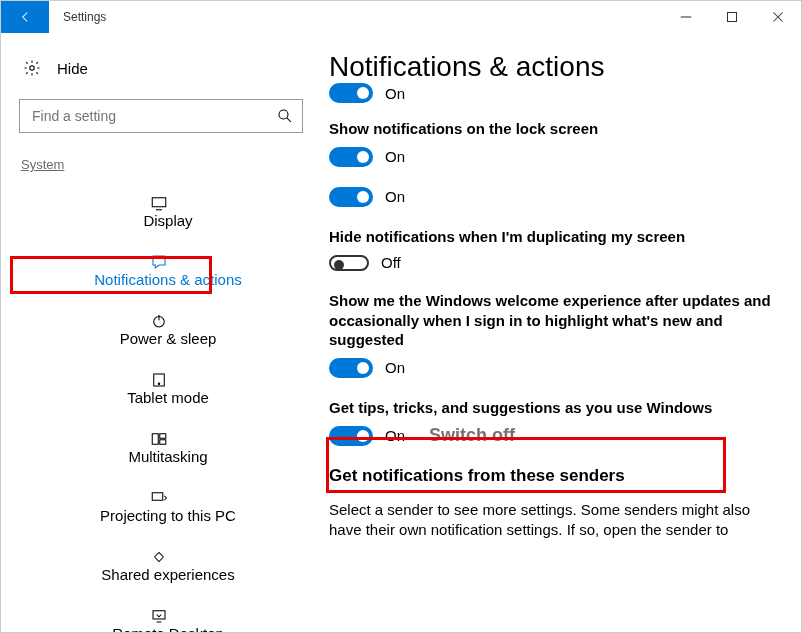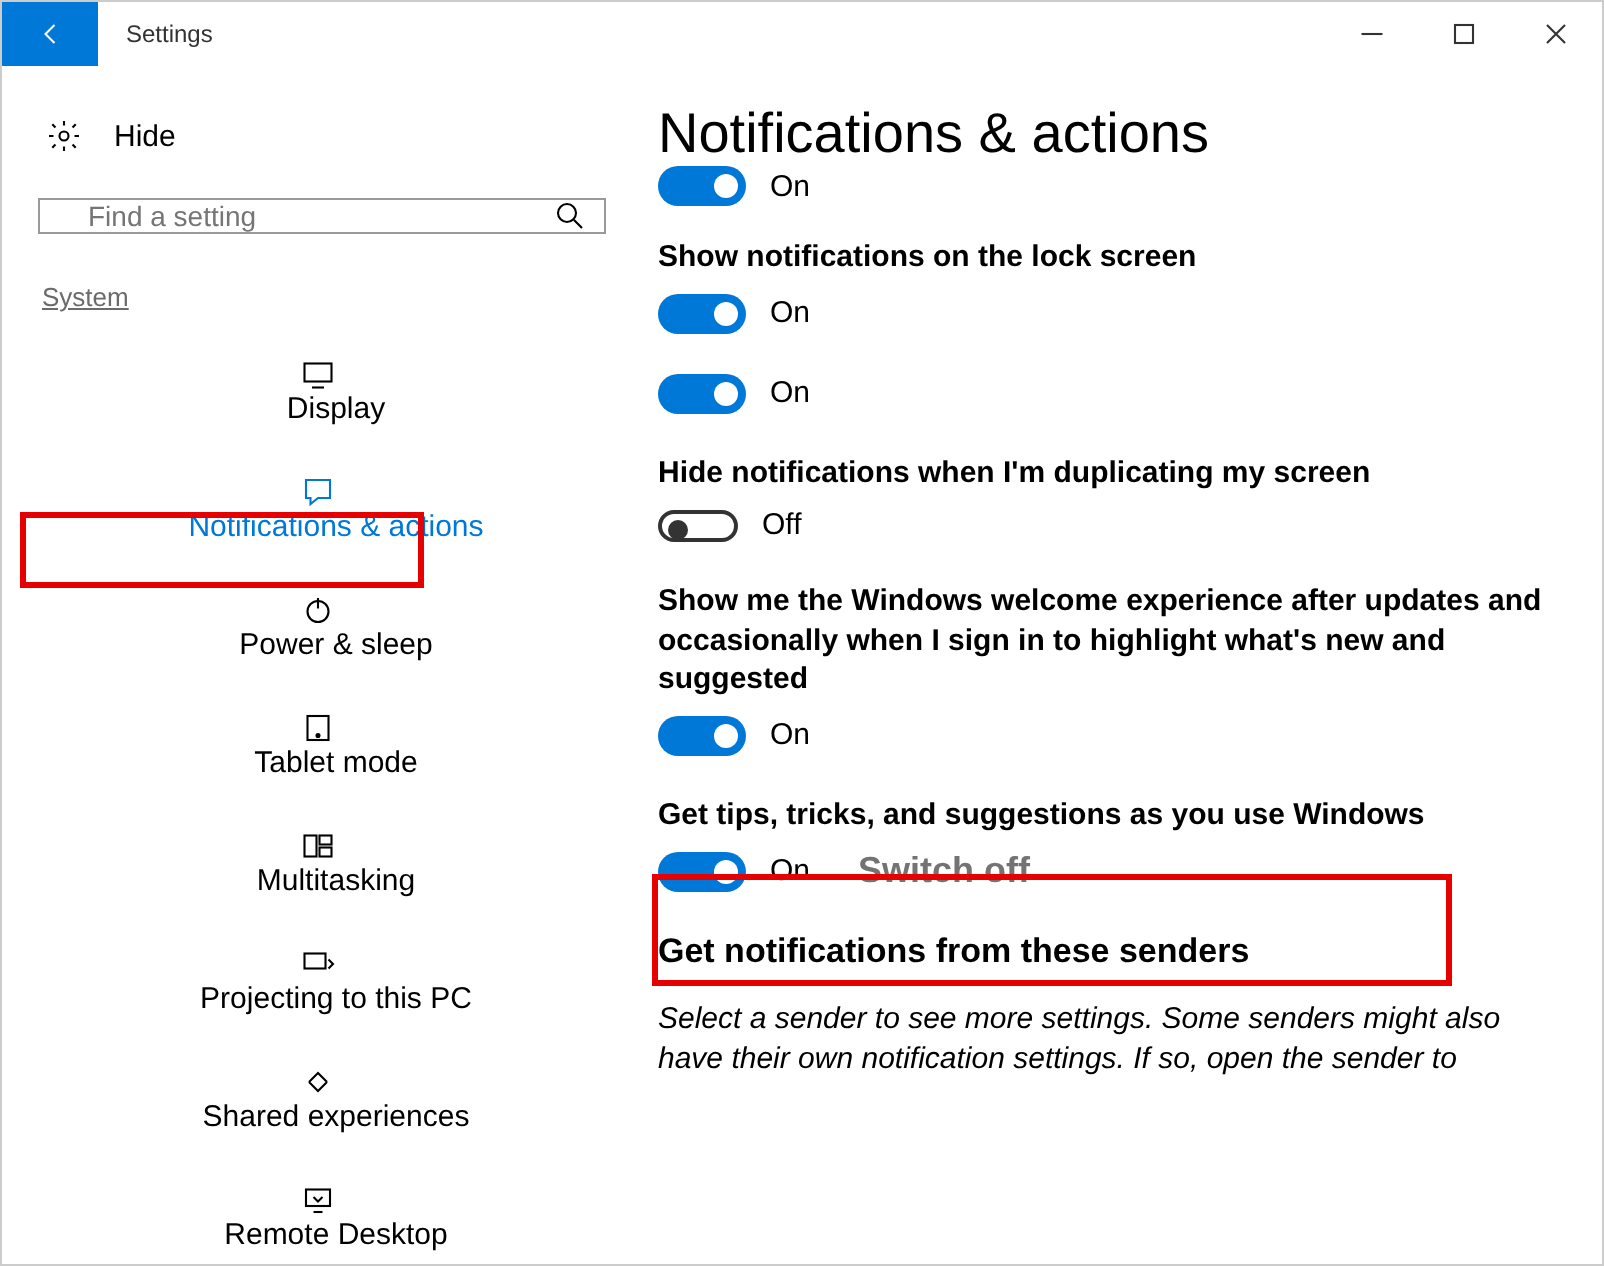--- a/index.html
+++ b/index.html
@@ -61,24 +61,24 @@
     align-items: center;
     padding: 10px 20px;
     margin-bottom: 12px;
     cursor: pointer;
   }
   .home-row .icon { width: 22px; display:flex; align-items:center; justify-content:center; }
   .home-row .lbl { padding-left: 14px; font-size: 15px; }
   .search-wrap {
     margin: 0 18px 18px 18px;
     border: 1px solid #999;
-    height: 18px;
-    display: flex;
-    align-items: center;
-    padding: 0 8px 0 24px;
+    height: 34px;
+    display: flex;
+    align-items: center;
+    padding: 0 8px 0 12px;
   }
   .search-input {
     flex: 1;
     border: none;
     outline: none;
     font-size: 14px;
     color: #555;
     background: transparent;
   }
   .section-label {
@@ -166,21 +166,20 @@
     font-size: 15px;
   }
   .subheading {
     font-size: 17px;
     font-weight: 700;
     margin: 18px 0 14px 0;
   }
   .senders-desc {
     font-size: 15px;
     line-height: 1.35;
-    font-style: italic;
   }
   .anno2 {
     position: absolute;
     left: 5px; top: 404px;
     width: 400px; height: 56px;
     border: 3px solid #e60000;
     pointer-events: none;
   }
   .switchoff {
     color: #737373;

